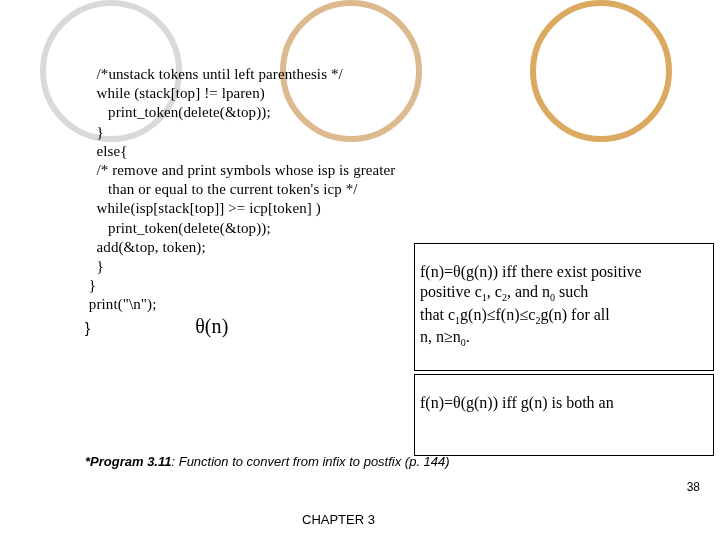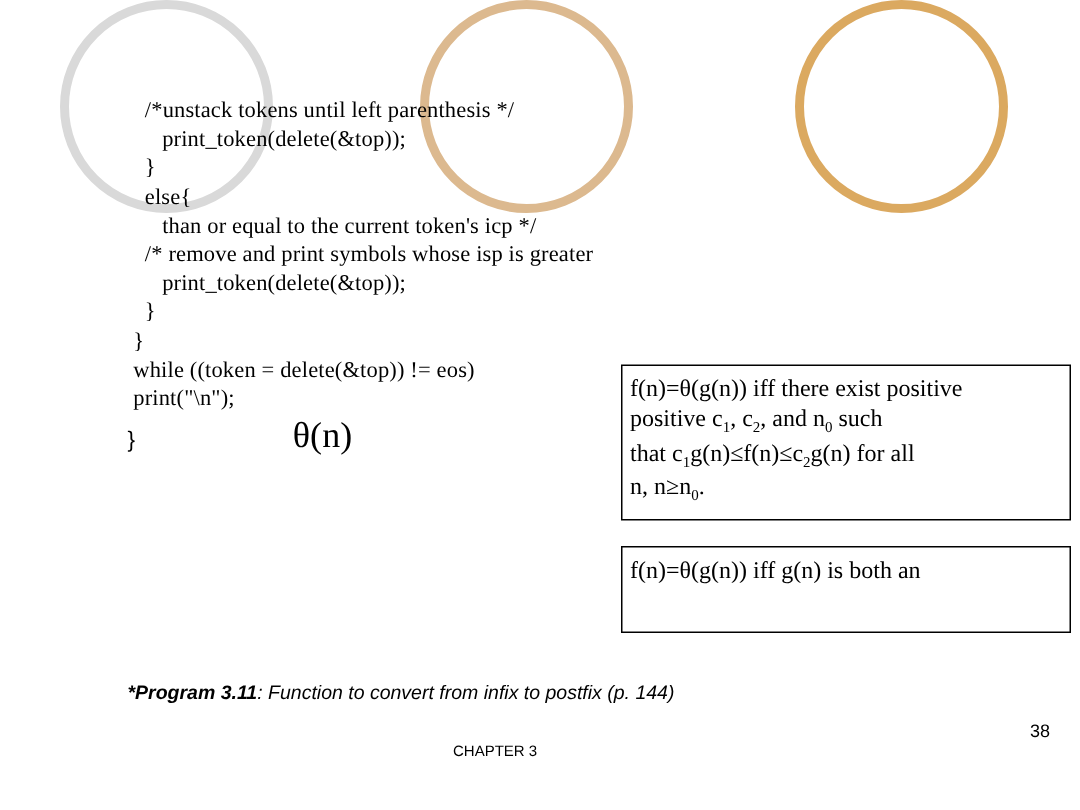--- a/index.html
+++ b/index.html
@@ -5,46 +5,48 @@
 html,body{margin:0;padding:0;width:720px;height:540px;background:#fff;font-family:Arial,Helvetica,sans-serif;overflow:hidden;position:relative}
 .circle{position:absolute;border-radius:50%;border-width:6px;border-style:solid;width:130px;height:130px}
 .c1{left:40px;top:0;border-color:#d9d9d9}
 .c2{left:280px;top:0;border-color:#dcb98f}
 .c3{left:530px;top:0;border-color:#dba960}
 .code{position:absolute;left:85px;top:65px;width:620px;font-size:15px;line-height:1.28;letter-spacing:0.1px}
 .code .ln{white-space:pre}
 pre.ln{margin:0;font-family:Liberation Serif, serif}
 .caption{position:absolute;left:85px;top:454px;font-size:13px;font-style:italic}
 .caption b{}
-.theta-inline{font-family:'Times New Roman',serif;font-size:24px}
-.box{position:absolute;border:1.5px solid #000;font-family:'Times New Roman',serif;font-size:16px;line-height:1.25;padding:6px 5px;background:#fff}
+.theta-inline{font-family:'Times New Roman',serif;font-size:20px}
+.box{position:absolute;border:1.5px solid #000;font-family:'Times New Roman',serif;font-size:16px;line-height:1.25;padding:18px 5px;background:#fff}
 .box1{left:414px;top:243px;width:288px;height:90px}
-.box2{left:414px;top:364px;width:288px;height:44px}
+.box2{left:414px;top:374px;width:288px;height:44px}
 .sub{font-size:10px;vertical-align:sub}
-.footer-ch{position:absolute;left:302px;top:496px;font-size:10px}
+.footer-ch{position:absolute;left:302px;top:512px;font-size:13px}
 .footer-pg{position:absolute;right:20px;top:480px;font-size:12px}
 </style>
 </head>
 <body>
 
 <div class="circle c1"></div>
 <div class="circle c2"></div>
 <div class="circle c3"></div>
 
 <div class="code">
 <pre class="ln">   /*unstack tokens until left parenthesis */</pre>
+<pre class="ln">   while (stack[top] != lparen)</pre>
 <pre class="ln">      print_token(delete(&amp;top));</pre>
 <pre class="ln">   }</pre>
 <pre class="ln">   else{</pre>
+<pre class="ln">   /* remove and print symbols whose isp is greater</pre>
 <pre class="ln">      than or equal to the current token's icp */</pre>
-<pre class="ln">   /* remove and print symbols whose isp is greater</pre>
+<pre class="ln">   while(isp[stack[top]] &gt;= icp[token] )</pre>
 <pre class="ln">      print_token(delete(&amp;top));</pre>
+<pre class="ln">   add(&amp;top, token);</pre>
 <pre class="ln">   }</pre>
 <pre class="ln"> }</pre>
-<pre class="ln"> while ((token = delete(&amp;top)) != eos)</pre>
 <pre class="ln"> print("\n");</pre>
 <div class="ln"><span>}</span><span style="display:inline-block;width:105px"></span><span class="theta-inline">θ(n)</span></div>
 </div>
 
 <div class="box box1">
 <span>f(n)=</span><span>θ</span><span>(g(n)) iff there exist positive</span><br>
 <span>positive c</span><span class="sub">1</span><span>, c</span><span class="sub">2</span><span>, and n</span><span class="sub">0</span><span> such</span><br>
 <span>that c</span><span class="sub">1</span><span>g(n)</span><span>≤</span><span>f(n)</span><span>≤</span><span>c</span><span class="sub">2</span><span>g(n) for all</span><br>
 <span>n, n</span><span>≥</span><span>n</span><span class="sub">0</span><span>.</span>
 </div>

